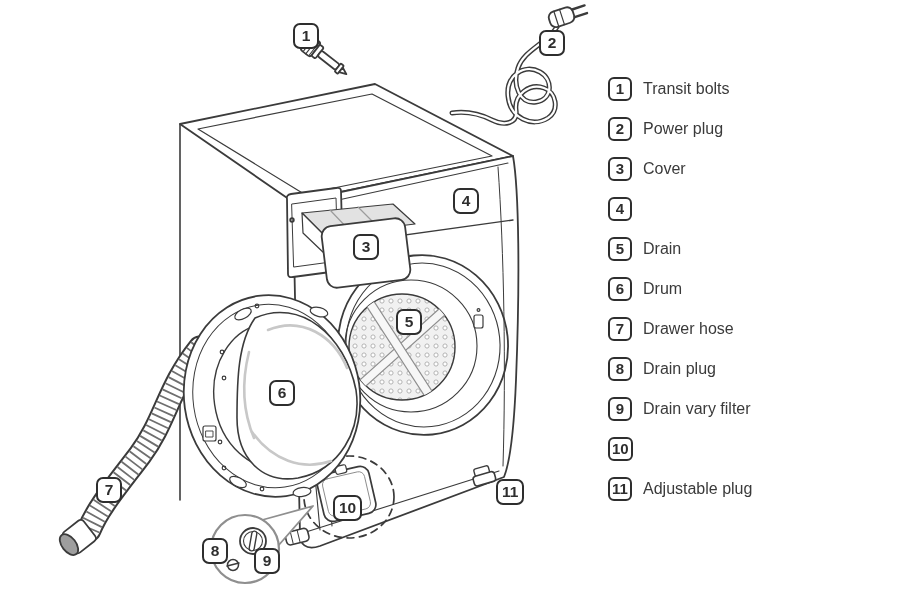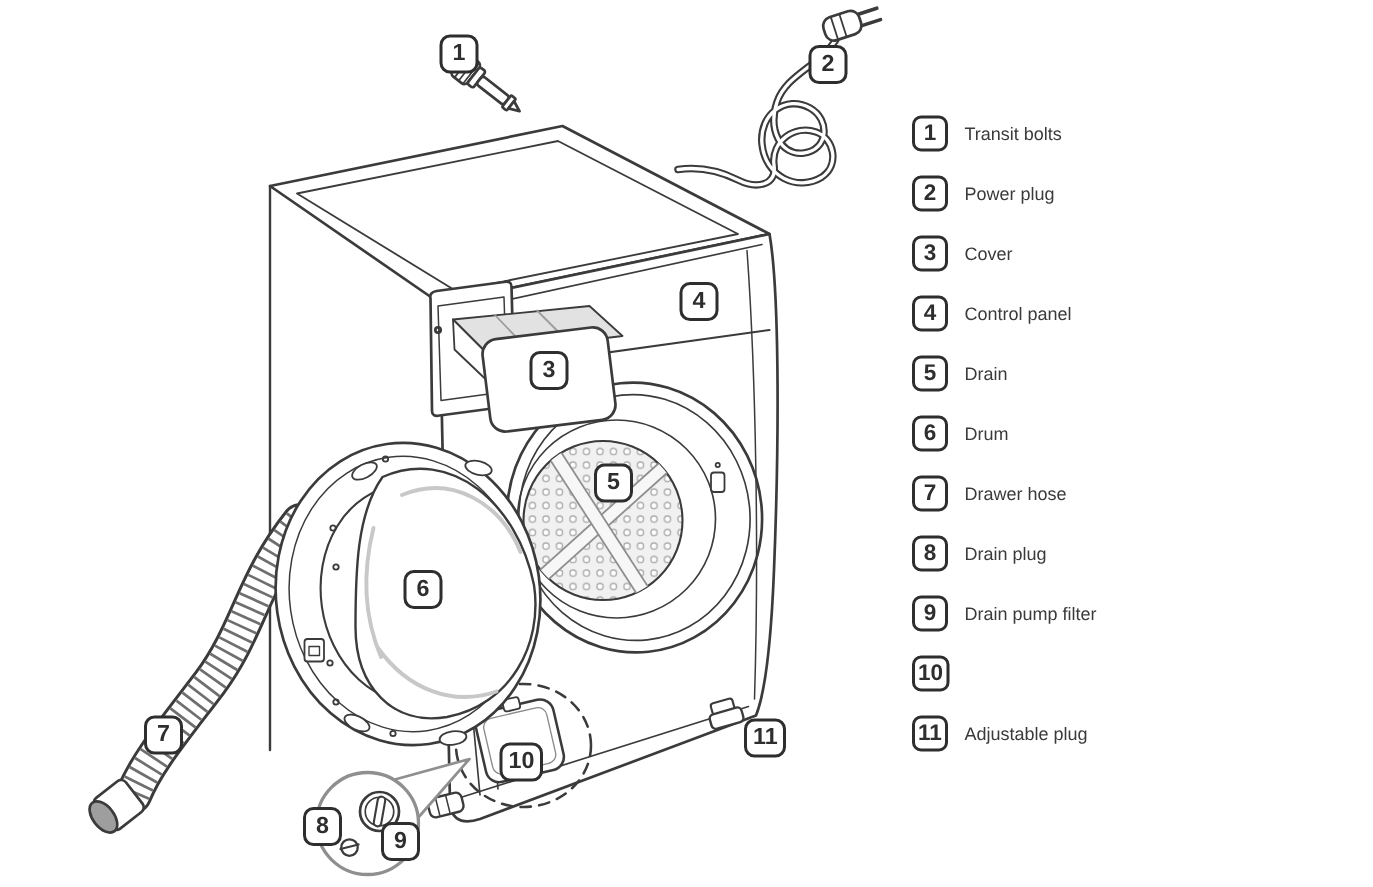--- a/index.html
+++ b/index.html
@@ -29,21 +29,21 @@
     flex:0 0 auto;
     min-width:24px;height:24px;
     padding:0 2px;
     background:#fff;
     border:2.4px solid #2e2e2e;
     border-radius:6px;
     font-size:15px;font-weight:bold;color:#2e2e2e;
     line-height:19.5px;text-align:center;
   }
   .legend-label{
-    font-size:12px;color:#3a3a3a;line-height:22px;
+    font-size:16px;color:#3a3a3a;line-height:22px;
     max-width:200px;padding-top:1px;
   }
 </style>
 </head>
 <body>
 
 <div class="page">
 
   <svg class="fig" viewBox="0 0 915 591">
     <defs>
@@ -208,41 +208,40 @@
     <div class="legend-row">
       <span class="legend-num">2</span>
       <span class="legend-label">Power plug</span>
     </div>
     <div class="legend-row">
       <span class="legend-num">3</span>
       <span class="legend-label">Cover</span>
     </div>
     <div class="legend-row">
       <span class="legend-num">4</span>
-      <span class="legend-label">Control panel</span>
     </div>
     <div class="legend-row">
       <span class="legend-num">5</span>
       <span class="legend-label">Drain</span>
     </div>
     <div class="legend-row">
       <span class="legend-num">6</span>
       <span class="legend-label">Drum</span>
     </div>
     <div class="legend-row">
       <span class="legend-num">7</span>
       <span class="legend-label">Drawer hose</span>
     </div>
     <div class="legend-row">
       <span class="legend-num">8</span>
       <span class="legend-label">Drain plug</span>
     </div>
     <div class="legend-row">
       <span class="legend-num">9</span>
-      <span class="legend-label">Drain pump filter</span>
+      <span class="legend-label">Drain vary filter</span>
     </div>
     <div class="legend-row">
       <span class="legend-num">10</span>
     </div>
     <div class="legend-row">
       <span class="legend-num">11</span>
       <span class="legend-label">Adjustable plug</span>
     </div>
   </div>
 

